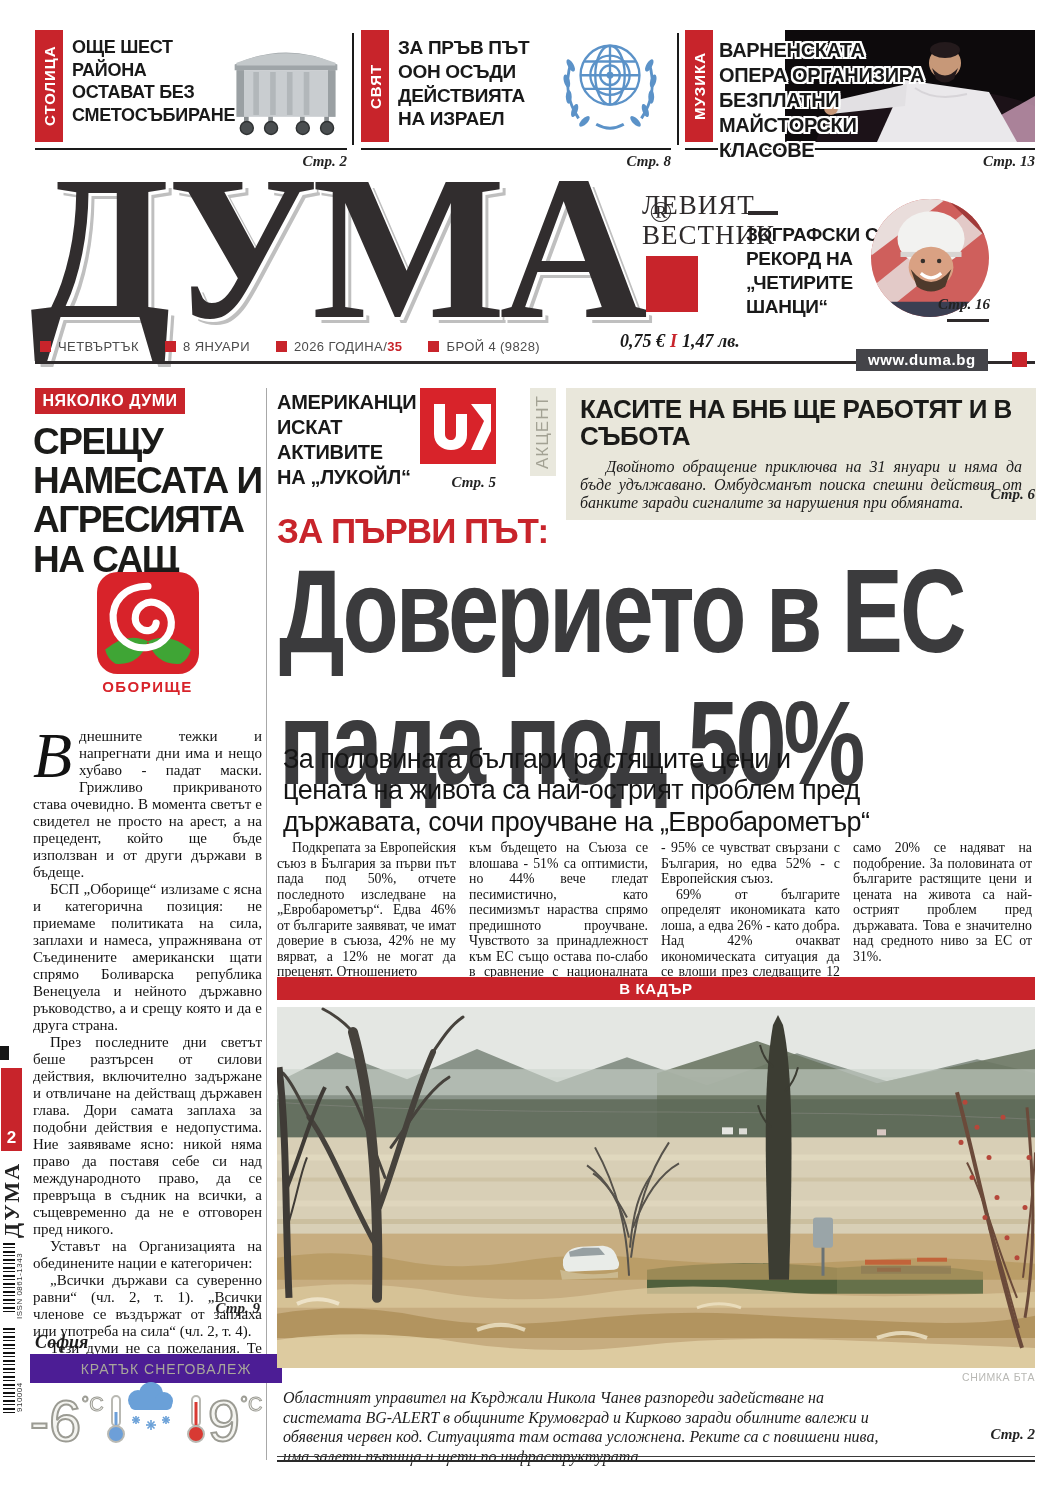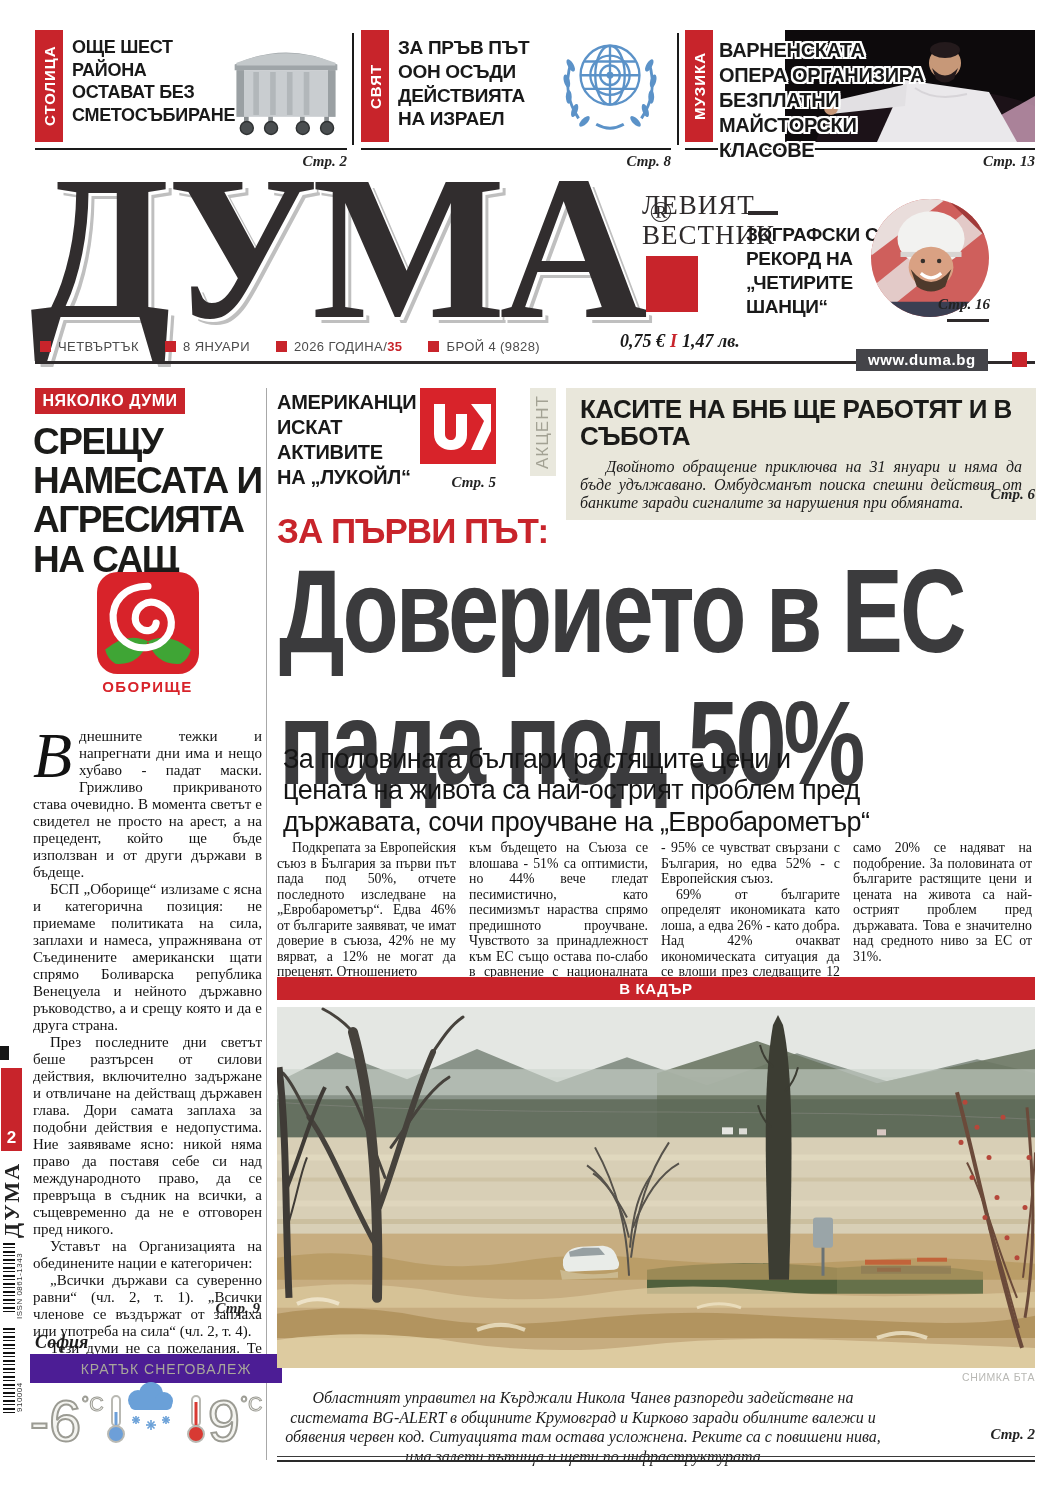--- a/index.html
+++ b/index.html
@@ -88,21 +88,21 @@
   .leadcols{display:flex;gap:13px;}
   .leadcol{width:179px;font-family:"Liberation Serif",serif;font-size:13.8px;line-height:15.5px;
            text-align:justify;color:#121212;}
   .leadcol p{margin:0;text-indent:15px;}
   .leadcol p.noind{text-indent:0;}
   .lead-page{text-align:right;margin-top:12px;}
   .vkadar{background:var(--accent);color:#fff;font-weight:700;font-size:15px;letter-spacing:0.6px;
           display:flex;align-items:center;justify-content:center;}
   .credit{font-size:10.5px;color:#b8b8b4;letter-spacing:0.6px;text-align:right;}
   .caption{font-family:"Liberation Serif",serif;font-style:italic;font-size:16px;
-           line-height:19.5px;color:#1c1c1c;text-align:center;}
+           line-height:19.5px;color:#1c1c1c;}
   .dblrule{border-top:1px solid #3a3a3a;border-bottom:2px solid #2a2a2a;height:3px;}
 
   
   .spine-page2{background:var(--accent);color:#fff;font-weight:700;font-size:17px;
                display:flex;align-items:flex-end;justify-content:center;padding-bottom:3px;}
   .spine-duma{font-family:"Liberation Serif",serif;font-weight:700;font-size:22px;
               letter-spacing:2px;color:#222;display:flex;align-items:center;justify-content:center;}
   .barcode{background:repeating-linear-gradient(to bottom,#111 0 2px,#fff 2px 4px,#111 4px 5px,#fff 5px 8px);}
   .spinesmall{font-size:8px;color:#333;letter-spacing:0.5px;}
 </style>

